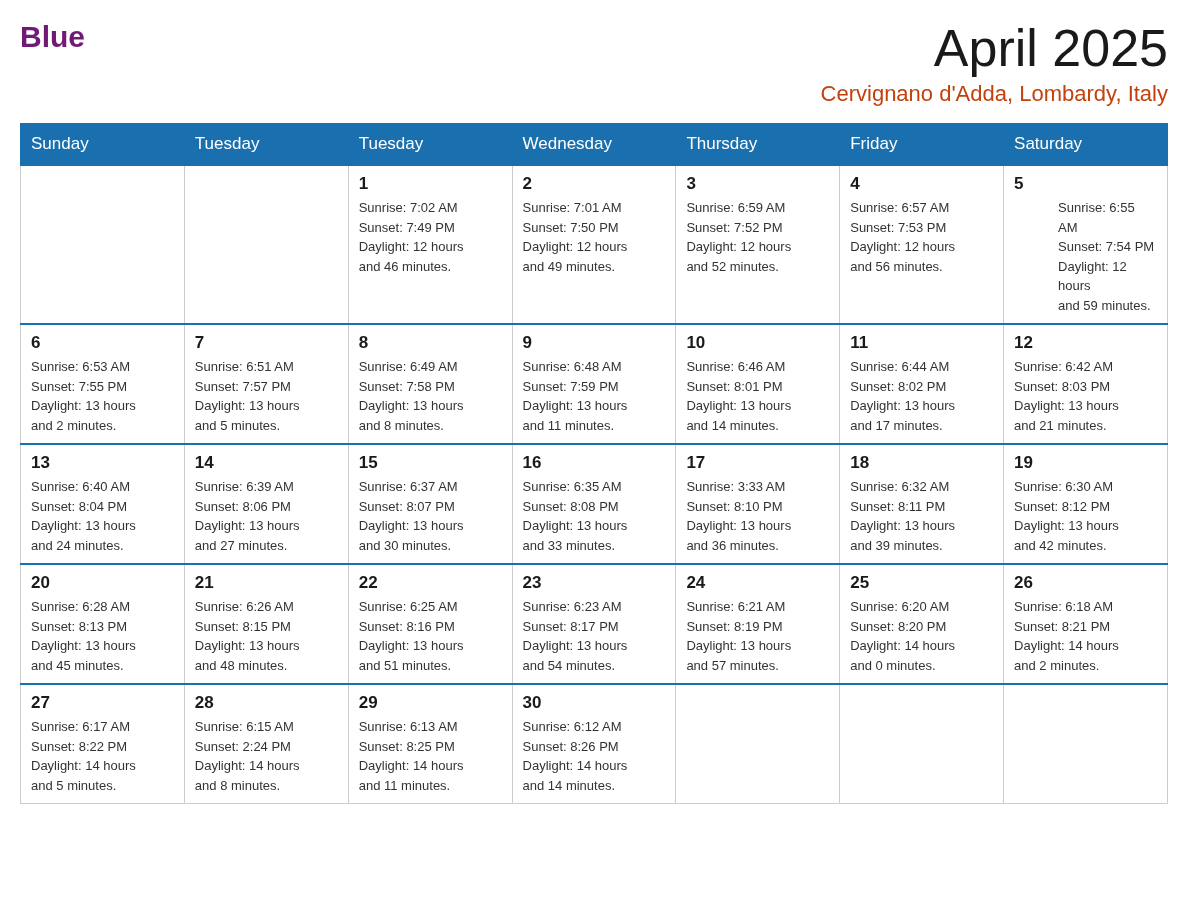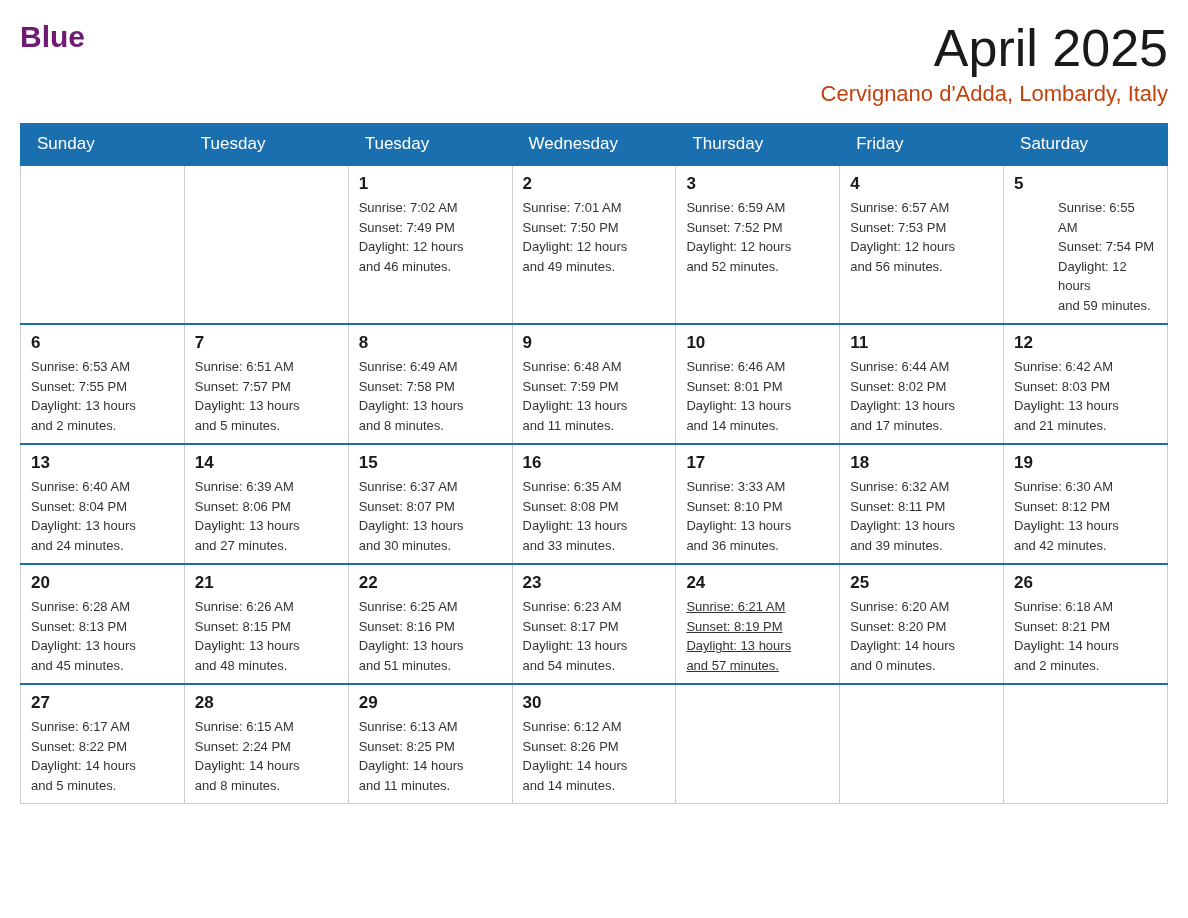--- a/index.html
+++ b/index.html
@@ -39,21 +39,21 @@
       border-collapse: collapse;
       margin-top: 8px;
     }
     .calendar thead tr {
       background-color: #1a6faf;
     }
     .calendar thead th {
       color: #fff;
       font-size: 17px;
       font-weight: normal;
-      padding: 10px 16px;
+      padding: 10px 10px;
       text-align: left;
       border: 1px solid #1a6faf;
     }
     .calendar tbody td {
       vertical-align: top;
       padding: 8px 10px;
       border: 1px solid #ccc;
       width: 14.28%;
       min-height: 110px;
       font-size: 13px;
@@ -272,21 +272,21 @@
         </td>
         <td>
           <span class="day-number">23</span>
           <div class="day-info" style="white-space: pre-line;">Sunrise: 6:23 AM
 Sunset: 8:17 PM
 Daylight: 13 hours
 and 54 minutes.</div>
         </td>
         <td>
           <span class="day-number">24</span>
-          <div class="day-info" style="white-space: pre-line; text-decoration: underline;">Sunrise: 6:21 AM
+          <div class="day-info" style="white-space: pre-line;">Sunrise: 6:21 AM
 Sunset: 8:19 PM
 Daylight: 13 hours
 and 57 minutes.</div>
         </td>
         <td>
           <span class="day-number">25</span>
           <div class="day-info" style="white-space: pre-line;">Sunrise: 6:20 AM
 Sunset: 8:20 PM
 Daylight: 14 hours
 and 0 minutes.</div>

